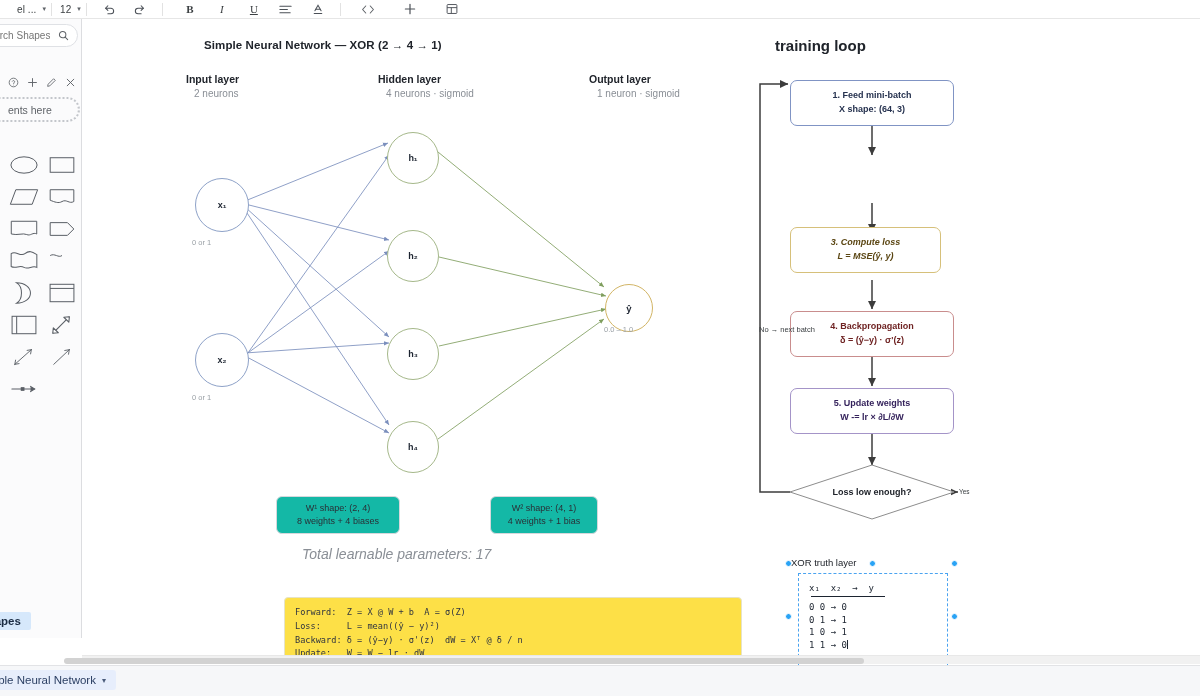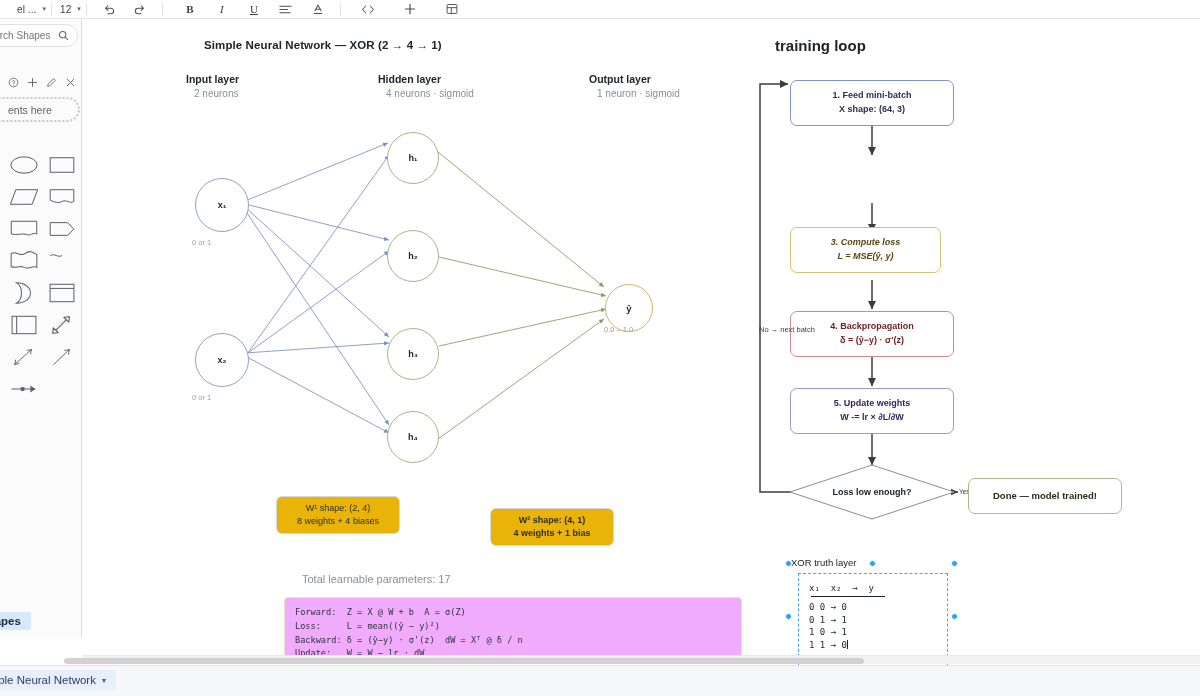--- a/index.html
+++ b/index.html
@@ -150,34 +150,34 @@
   .node.in   { border: 1.1px solid #8ea2c8; }
   .node.hid  { border: 1.1px solid #a5b88a; }
   .node.out  { border: 1.1px solid #d2b566; }
   .node-sub {
     position: absolute; font-size: 7.5px; color: #9aa0a6; white-space: nowrap;
   }
 
   .shapebox {
     position: absolute;
     border: 1px solid #d6d8dc; border-radius: 6px;
-    background: #eab308;
+    background: #14b8a6;
     display: flex; flex-direction: column;
     align-items: center; justify-content: center;
     font-size: 9px; color: #2a2f36; line-height: 1.45;
     text-align: center;
   }
   .paramnote {
-    position: absolute; font-size: 11px; 
-    color: #8a8f96; white-space: nowrap; margin-top: 27px;
+    position: absolute; font-size: 14px; font-style: italic;
+    color: #8a8f96; white-space: nowrap;
   }
   #codebox {
     position: absolute; left: 202px; top: 578px;
     width: 458px; height: 66px;
-    background: #f0abfc;
+    background: #fde047;
     border: 1px solid #e6e3c8; border-radius: 4px;
     padding: 8px 0 0 10px;
     font-family: "DejaVu Sans Mono", "Liberation Mono", monospace;
     font-size: 8.6px; line-height: 1.6;
     color: #2f3440; white-space: pre;
   }
 
   
   .fbox {
     position: absolute;
@@ -539,34 +539,34 @@
 
   <div class="node hid" style="left:305px;top:113px;width:52px;height:52px;">
     <span>h₁</span>
   </div>
   <div class="node hid" style="left:305px;top:211px;width:52px;height:52px;">
     <span>h₂</span>
   </div>
   <div class="node hid" style="left:305px;top:309px;width:52px;height:52px;">
     <span>h₃</span>
   </div>
-  <div class="node hid" style="left:305px;top:392px;width:52px;height:52px;justify-content:center;">
+  <div class="node hid" style="left:305px;top:402px;width:52px;height:52px;justify-content:center;">
     <span>h₄</span>
   </div>
 
   <div class="node out" style="left:523px;top:265px;width:48px;height:48px;">
     <span style="font-size:9.5px;">ŷ</span>
   </div>
   <div class="node-sub" style="left:522px;top:306px;">0.0 – 1.0</div>
 
   <div class="shapebox" style="left:194px;top:477px;width:124px;height:38px;">
     <span>W¹ shape: (2, 4)</span>
     <span>8 weights + 4 biases</span>
   </div>
-  <div class="shapebox" style="left:408px;top:489px;width:124px;height:38px;font-weight:bold;">
+  <div class="shapebox" style="left:408px;top:477px;width:108px;height:38px;">
     <span>W² shape: (4, 1)</span>
     <span>4 weights + 1 bias</span>
   </div>
   <div class="paramnote" style="left:220px;top:527px;">Total learnable parameters: 17</div>
 
   <div id="codebox">Forward:  Z = X @ W + b  A = σ(Z)
 Loss:     L = mean((ŷ − y)²)
 Backward: δ = (ŷ−y) · σ'(z)  dW = Xᵀ @ δ / n
 Update:   W = W − lr · dW</div>
 
@@ -587,23 +587,20 @@
   <div class="fbox" style="left:708px;top:369px;width:164px;height:46px;border:1.2px solid #a494c8;color:#35235c;">
     <span>5. Update weights</span>
     <span>W -= lr × ∂L/∂W</span>
   </div>
 
   <div class="diamond-label" style="left:726px;top:463px;width:128px;height:20px;">Loss low enough?</div>
 
   <div class="edge-label" style="left:877px;top:469px;">Yes</div>
   <div class="edge-label big" style="left:677px;top:281px;margin-top:25px;">No → next batch</div>
 
-  <div class="fbox" style="left:886px;top:459px;width:154px;height:36px;border:1.2px solid #a9bd8c;color:#22301a;font-size:9.5px;">
-    <span>Done — model trained!</span>
-  </div>
 
   <div id="truthlabel">XOR truth layer</div>
   <div id="truthbox"><span>x₁  x₂  →  y</span><span class="rule"></span><span>0 0 → 0</span>
 <span>0 1 → 1</span>
 <span>1 0 → 1</span>
 <span>1 1 → 0</span><span class="caret-bar"></span></div>
 
   <div class="handle" style="left:703px;top:541px;"></div>
   <div class="handle" style="left:787px;top:541px;"></div>
   <div class="handle" style="left:869px;top:541px;"></div>

